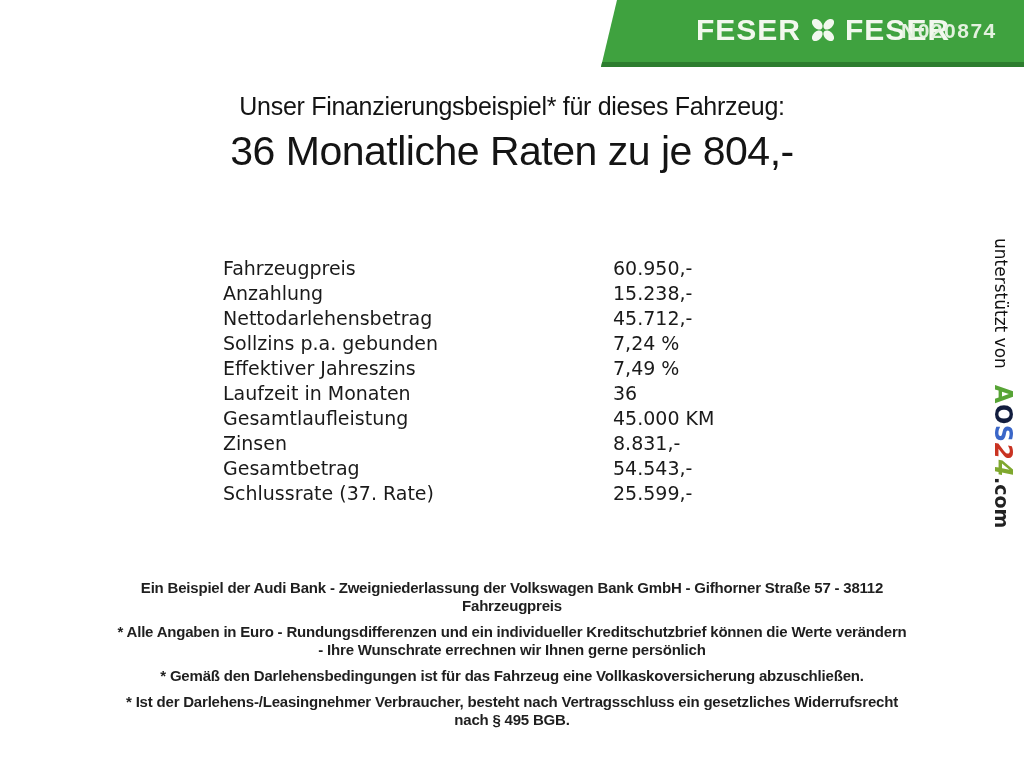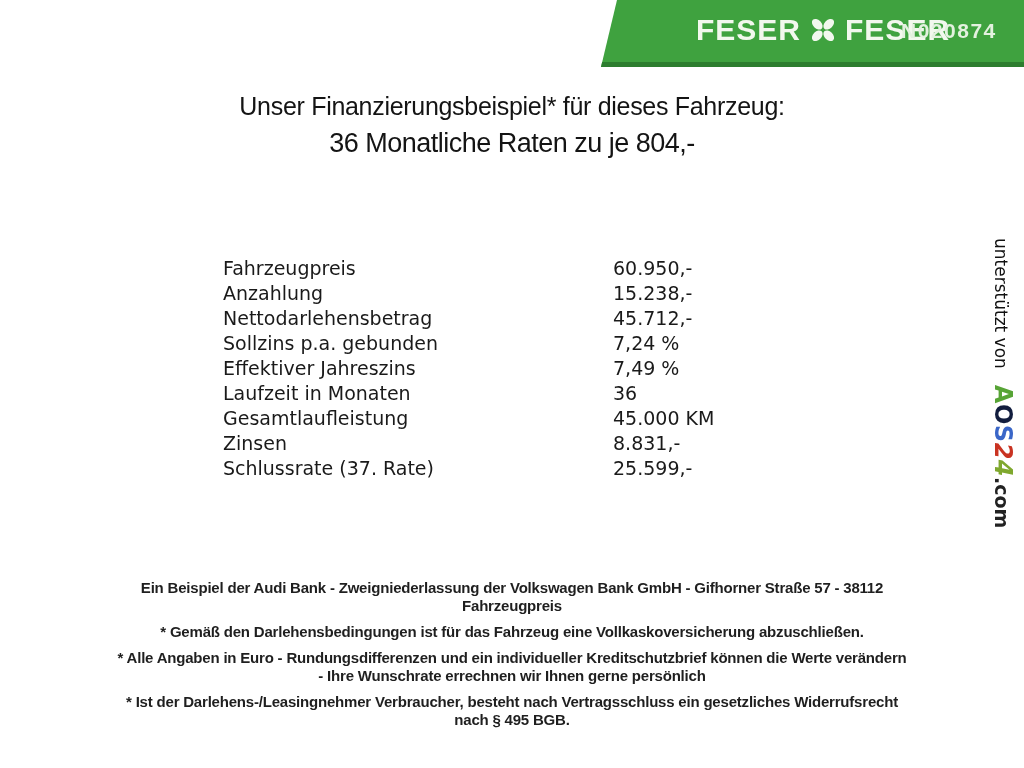--- a/index.html
+++ b/index.html
@@ -13,21 +13,21 @@
   .brand{position:absolute;left:652px;top:13px;display:flex;align-items:center;gap:7px;
          font-weight:bold;font-size:30px;letter-spacing:1px;color:#F2F8EE;margin-left:44px;}
   .clover{width:30px;height:30px;flex:0 0 auto;}
   .vehicle-number{position:absolute;left:901px;top:19px;font-weight:600;font-size:21px;
          letter-spacing:1.5px;color:#E3F1DF;}
 
   
   .title-line1{position:absolute;top:92px;left:0;width:1024px;text-align:center;
          font-size:25px;letter-spacing:-0.3px;color:#141414;}
   .title-line2{position:absolute;top:128px;left:0;width:1024px;text-align:center;
-         font-size:27px;letter-spacing:-0.5px;color:#141414;}
+         font-size:41px;letter-spacing:-0.5px;color:#141414;}
 
   
   .finance-table{position:absolute;left:223px;top:256px;
          font-family:"DejaVu Sans",sans-serif;font-size:19px;color:#1A1A1A;}
   .ft-row{display:flex;height:25px;line-height:25px;white-space:nowrap;}
   .ft-label{width:390px;}
   .ft-value{}
 
   
   .sidebar-vertical{position:absolute;left:1017px;top:238px;width:300px;height:32px;
@@ -101,42 +101,46 @@
     </div>
     <div class="ft-row">
       <span class="ft-label">Gesamtlaufleistung</span>
       <span class="ft-value">45.000 KM</span>
     </div>
     <div class="ft-row">
       <span class="ft-label">Zinsen</span>
       <span class="ft-value">8.831,-</span>
     </div>
     <div class="ft-row">
+      <span class="ft-label">Gesamtbetrag</span>
+      <span class="ft-value">54.543,-</span>
+    </div>
+    <div class="ft-row">
       <span class="ft-label">Schlussrate (37. Rate)</span>
       <span class="ft-value">25.599,-</span>
     </div>
   </div>
 
   <div class="sidebar-vertical">
     <span class="supported-by">unterstützt von</span>
     <span class="aos-logo"><span class="aos-a">A</span><span class="aos-o">O</span><span class="aos-s">S</span><span class="aos-2">2</span><span class="aos-4">4</span></span>
     <span class="aos-suffix">.com</span>
   </div>
 
   <div class="footer">
     <p>
       <span class="fline">Ein Beispiel der Audi Bank - Zweigniederlassung der Volkswagen Bank GmbH - Gifhorner Straße 57 - 38112</span><br>
       <span class="fline">Fahrzeugpreis</span>
     </p>
     <p>
-      <span class="fline">* Gemäß den Darlehensbedingungen ist für das Fahrzeug eine Vollkaskoversicherung abzuschließen.</span>
+      <span class="fline">* Alle Angaben in Euro - Rundungsdifferenzen und ein individueller Kreditschutzbrief können die Werte verändern</span><br>
+      <span class="fline">- Ihre Wunschrate errechnen wir Ihnen gerne persönlich</span>
     </p>
     <p>
-      <span class="fline">* Alle Angaben in Euro - Rundungsdifferenzen und ein individueller Kreditschutzbrief können die Werte verändern</span><br>
-      <span class="fline">- Ihre Wunschrate errechnen wir Ihnen gerne persönlich</span>
+      <span class="fline">* Gemäß den Darlehensbedingungen ist für das Fahrzeug eine Vollkaskoversicherung abzuschließen.</span>
     </p>
     <p>
       <span class="fline">* Ist der Darlehens-/Leasingnehmer Verbraucher, besteht nach Vertragsschluss ein gesetzliches Widerrufsrecht</span><br>
       <span class="fline">nach § 495 BGB.</span>
     </p>
   </div>
 
 </div>
 
 </body></html>

